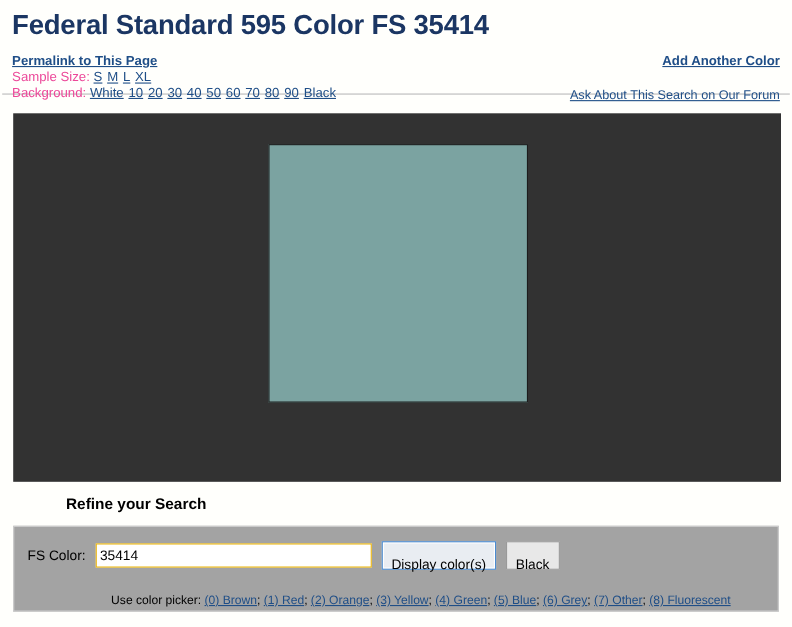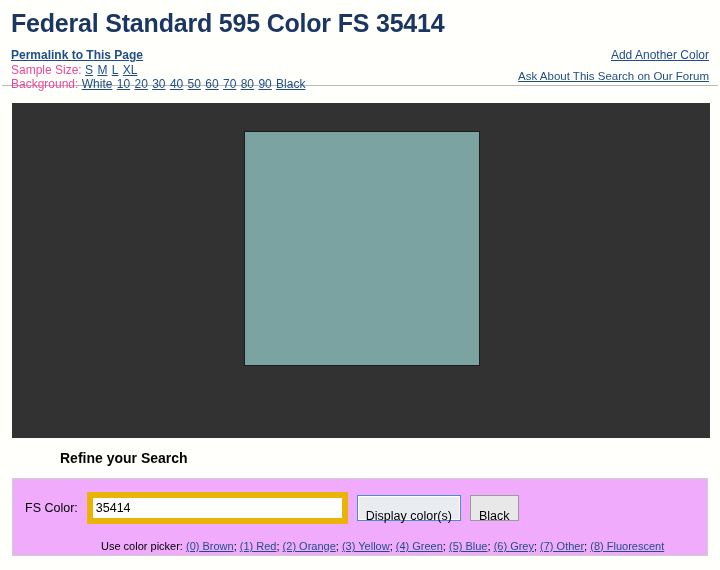--- a/index.html
+++ b/index.html
@@ -54,24 +54,24 @@
     text-align: right;
     line-height: 14px;
   }
   .permalink {
     font-weight: bold;
     font-size: 12px;
     display: inline-block;
     margin-bottom: 1px;
   }
   .add-color {
-    font-weight: normal;
+    font-weight: bold;
     font-size: 12px;
     display: inline-block;
-    margin-bottom: 7px;
+    margin-bottom: 17px;
     text-align: right;
   }
   .forum-link {
     font-size: 11.5px;
     display: inline-block;
   }
   .opt-row {
     font-size: 12px;
     line-height: 14px;
     white-space: nowrap;
@@ -129,21 +129,21 @@
     padding-left: 48px;
   }
 
   .form-box {
     position: absolute;
     left: 12px;
     top: 478px;
     width: 696px;
     height: 78px;
     border: 1px solid #cfcfcf;
-    background: #f0abfc;
+    background: #a3a3a3;
     box-sizing: border-box;
   }
   .form-row1 {
     position: absolute;
     left: 12px;
     top: 13px;
     display: flex;
     align-items: center;
   }
   .fs-label {
@@ -151,21 +151,21 @@
     color: #000;
     margin-right: 9px;
   }
   .fs-input {
     width: 243px;
     height: 18px;
     padding: 1px 3px;
     font-family: "Liberation Sans", sans-serif;
     font-size: 12.5px;
     color: #000;
-    border: 6px solid #eab308;
+    border: 1px solid #eab308;
     background: #ffffff;
     box-sizing: content-box;
     outline: none;
   }
   .btn {
     font-family: "Liberation Sans", sans-serif;
     font-size: 12.5px;
     color: #000;
     background: #e8e8e8;
     border: 1px solid #9a9a9a;

